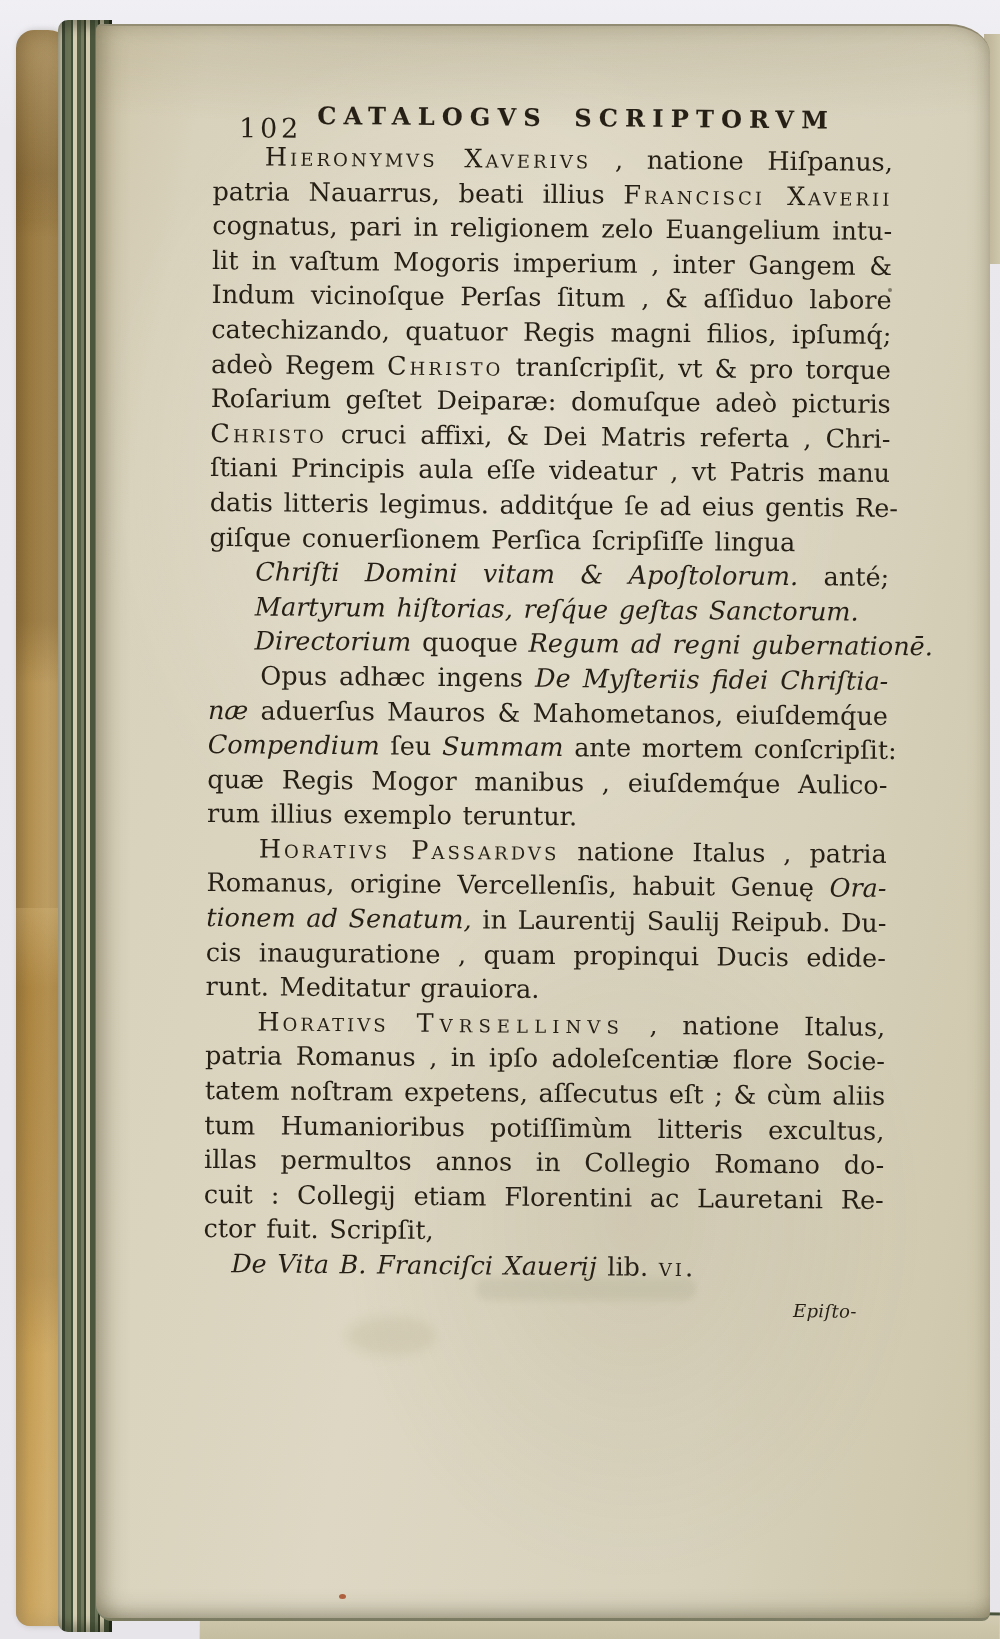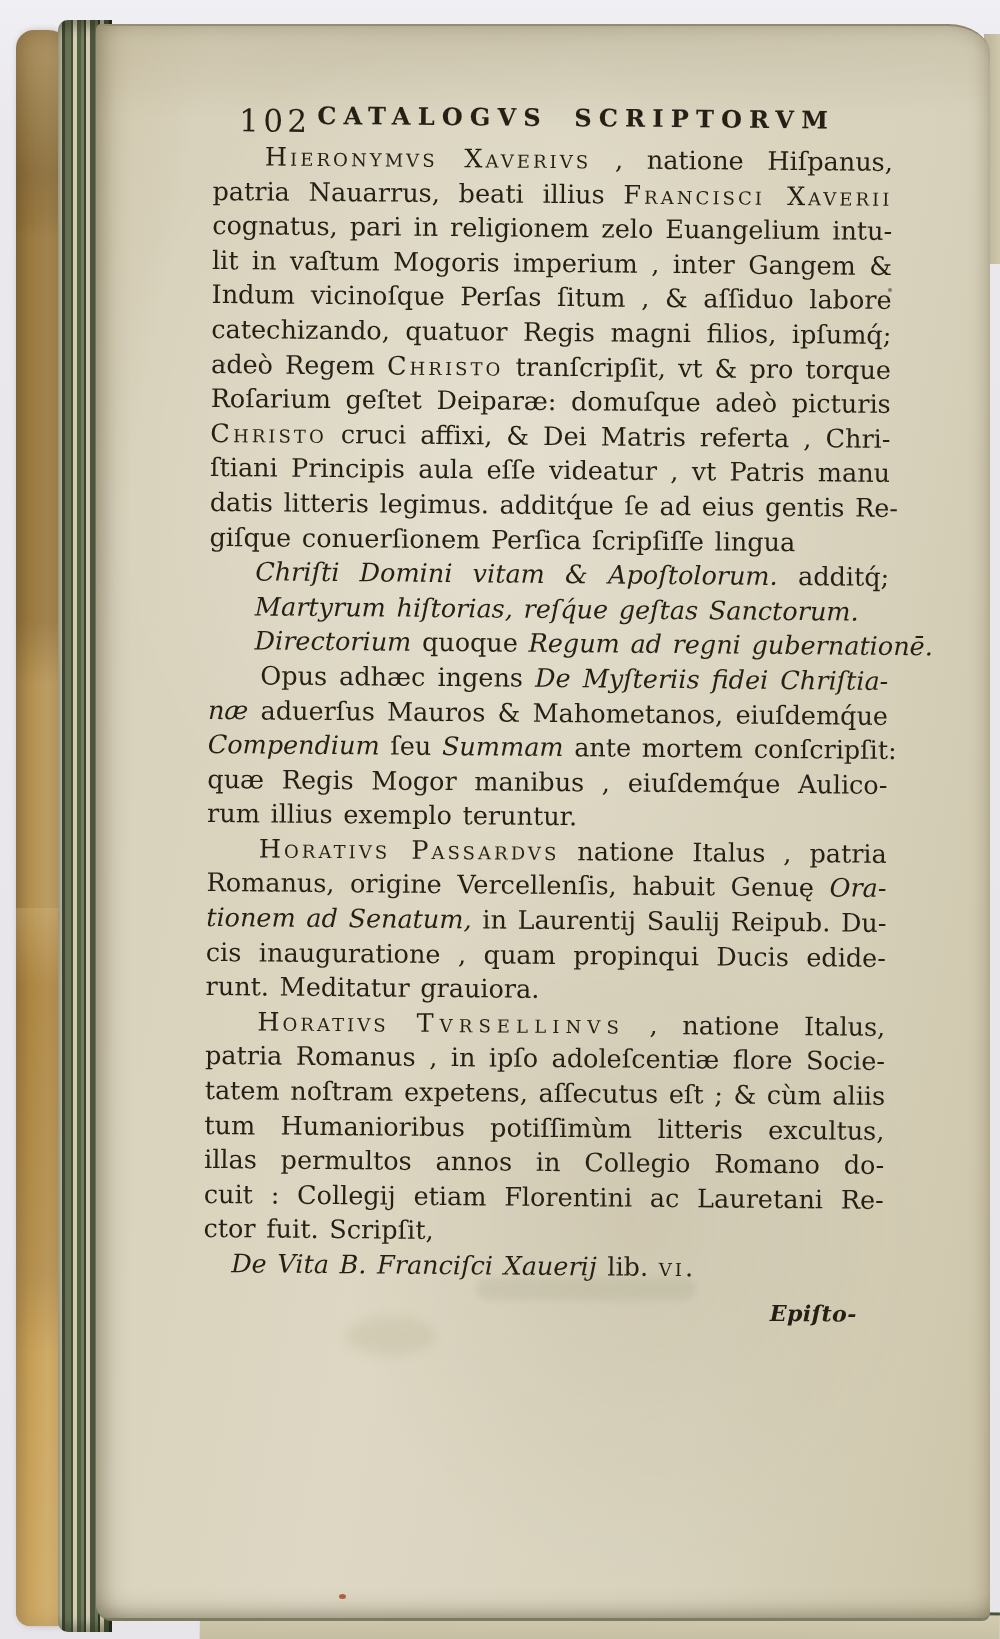--- a/index.html
+++ b/index.html
@@ -66,34 +66,34 @@
       linear-gradient(100deg,#cfc6ab 0%,var(--page,#d8d1bb) 10%,#ddd7c3 42%,#d8d2bd 72%,#cdc5a9 100%);
     box-shadow:inset 16px 0 26px -10px rgba(80,70,40,.45),
                inset -10px 0 22px -12px rgba(80,70,40,.40),
                inset 0 -14px 24px -12px rgba(70,70,45,.40);}
 
   
   .textblock{position:absolute;left:118px;top:0;width:680px;
     transform:rotate(.5deg);transform-origin:0 0;
     color:var(--ink,#261f15);}
   .header{position:relative;margin-top:74px;height:36px;text-align:center;padding-left:46px;}
-  .pagenum{position:absolute;left:26px;top:2px;font-size:31px;letter-spacing:.14em;}
+  .pagenum{position:absolute;left:26px;top:12px;font-size:27px;letter-spacing:.14em;}
   .runtitle{font-size:24px;letter-spacing:.30em;word-spacing:.45em;font-weight:bold;
     -webkit-text-stroke:.2px rgba(38,31,21,.4);}
   .lines{margin-top:3px;}
   .line{font-size:25.5px;line-height:34.6px;height:34.6px;white-space:nowrap;
     text-align:justify;text-align-last:justify;overflow:visible;
     word-spacing:.10em;}
   .line.end{text-align-last:left;white-space:normal;}
   .rm{font-style:normal;}
   .it{font-style:italic;}
   .sc{font-variant:small-caps;letter-spacing:.12em;}
   .sw{font-variant:small-caps;letter-spacing:.24em;}
   .catchword-row{margin-top:14px;text-align:right;padding-right:26px;}
-  .catchword{font-style:italic;font-size:22px;letter-spacing:.02em;font-weight:bold;}
+  .catchword{font-style:italic;font-size:18px;letter-spacing:.02em;}
 
   
   .speck{position:absolute;border-radius:50%;}
   .s1{left:243px;top:1568px;width:7px;height:5px;background:#a64b28;opacity:.85;}
   .s2{left:792px;top:262px;width:4px;height:4px;background:#4a4234;opacity:.6;}
   .s3{left:126px;top:336px;width:3px;height:3px;background:#55503e;opacity:.6;}
   .smudge{position:absolute;left:380px;top:1252px;width:220px;height:22px;border-radius:10px;
     background:#8a9070;opacity:.14;filter:blur(3px);}
   .stain{position:absolute;left:250px;top:1290px;width:90px;height:40px;border-radius:50%;
     background:#b7ad8c;opacity:.25;filter:blur(6px);}
@@ -119,21 +119,21 @@
           <div class="line"><span class="rm">cognatus, pari in religionem zelo Euangelium intu-</span></div>
           <div class="line"><span class="rm">lit in vaſtum Mogoris imperium , inter Gangem &amp;</span></div>
           <div class="line"><span class="rm">Indum vicinoſque Perſas ſitum , &amp; aſſiduo labore</span></div>
           <div class="line"><span class="rm">catechizando, quatuor Regis magni filios, ipſumq́;</span></div>
           <div class="line"><span class="rm">adeò Regem </span><span class="sc">Christo</span><span class="rm"> tranſcripſit, vt &amp; pro torque</span></div>
           <div class="line"><span class="rm">Roſarium geſtet Deiparæ: domuſque adeò picturis</span></div>
           <div class="line"><span class="sc">Christo</span><span class="rm"> cruci affixi, &amp; Dei Matris referta , Chri-</span></div>
           <div class="line"><span class="rm">ſtiani Principis aula eſſe videatur , vt Patris manu</span></div>
           <div class="line"><span class="rm">datis litteris legimus. additq́ue ſe ad eius gentis Re-</span></div>
           <div class="line end"><span class="rm">giſque conuerſionem Perſica ſcripſiſſe lingua</span></div>
-          <div class="line" style="text-indent: 46px;"><span class="it">Chriſti Domini vitam &amp; Apoſtolorum.</span><span class="rm">  additq́;</span></div>
+          <div class="line" style="text-indent: 46px;"><span class="it">Chriſti Domini vitam &amp; Apoſtolorum.</span><span class="rm">  anté;</span></div>
           <div class="line end" style="text-indent: 46px;"><span class="it">Martyrum hiſtorias, reſq́ue geſtas Sanctorum.</span></div>
           <div class="line" style="text-indent: 46px;"><span class="it">Directorium</span><span class="rm"> quoque </span><span class="it">Regum ad regni gubernationē.</span></div>
           <div class="line" style="text-indent: 52px;"><span class="rm">Opus adhæc ingens </span><span class="it">De Myſteriis fidei Chriſtia-</span></div>
           <div class="line"><span class="it">næ</span><span class="rm"> aduerſus Mauros &amp; Mahometanos, eiuſdemq́ue</span></div>
           <div class="line"><span class="it">Compendium</span><span class="rm"> ſeu </span><span class="it">Summam</span><span class="rm"> ante mortem conſcripſit:</span></div>
           <div class="line"><span class="rm">quæ Regis Mogor manibus , eiuſdemq́ue Aulico-</span></div>
           <div class="line end"><span class="rm">rum illius exemplo teruntur.</span></div>
           <div class="line" style="text-indent: 52px;"><span class="sc">Horativs Passardvs</span><span class="rm"> natione Italus , patria</span></div>
           <div class="line"><span class="rm">Romanus, origine Vercellenſis, habuit Genuę </span><span class="it">Ora-</span></div>
           <div class="line"><span class="it">tionem ad Senatum,</span><span class="rm"> in Laurentij Saulij Reipub. Du-</span></div>

